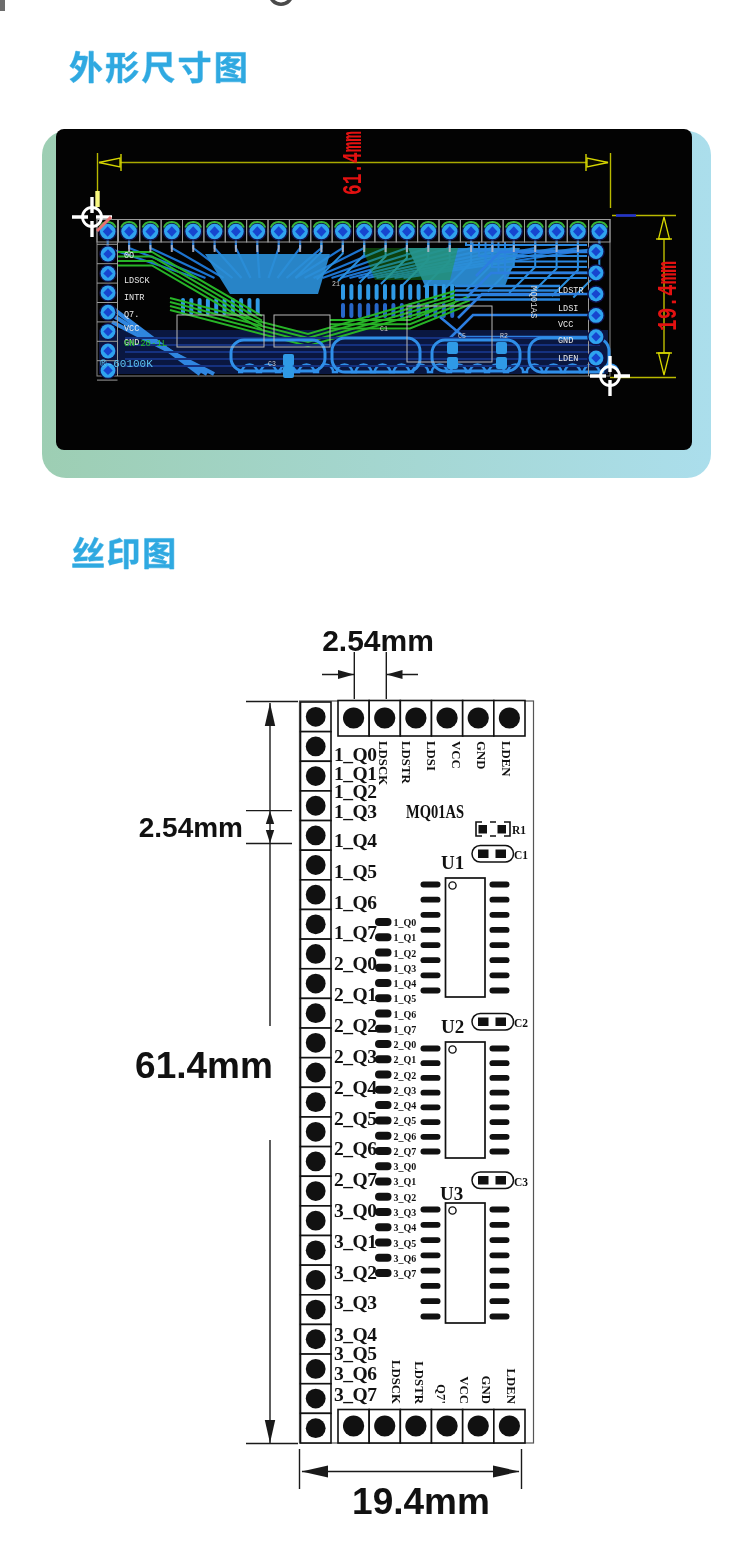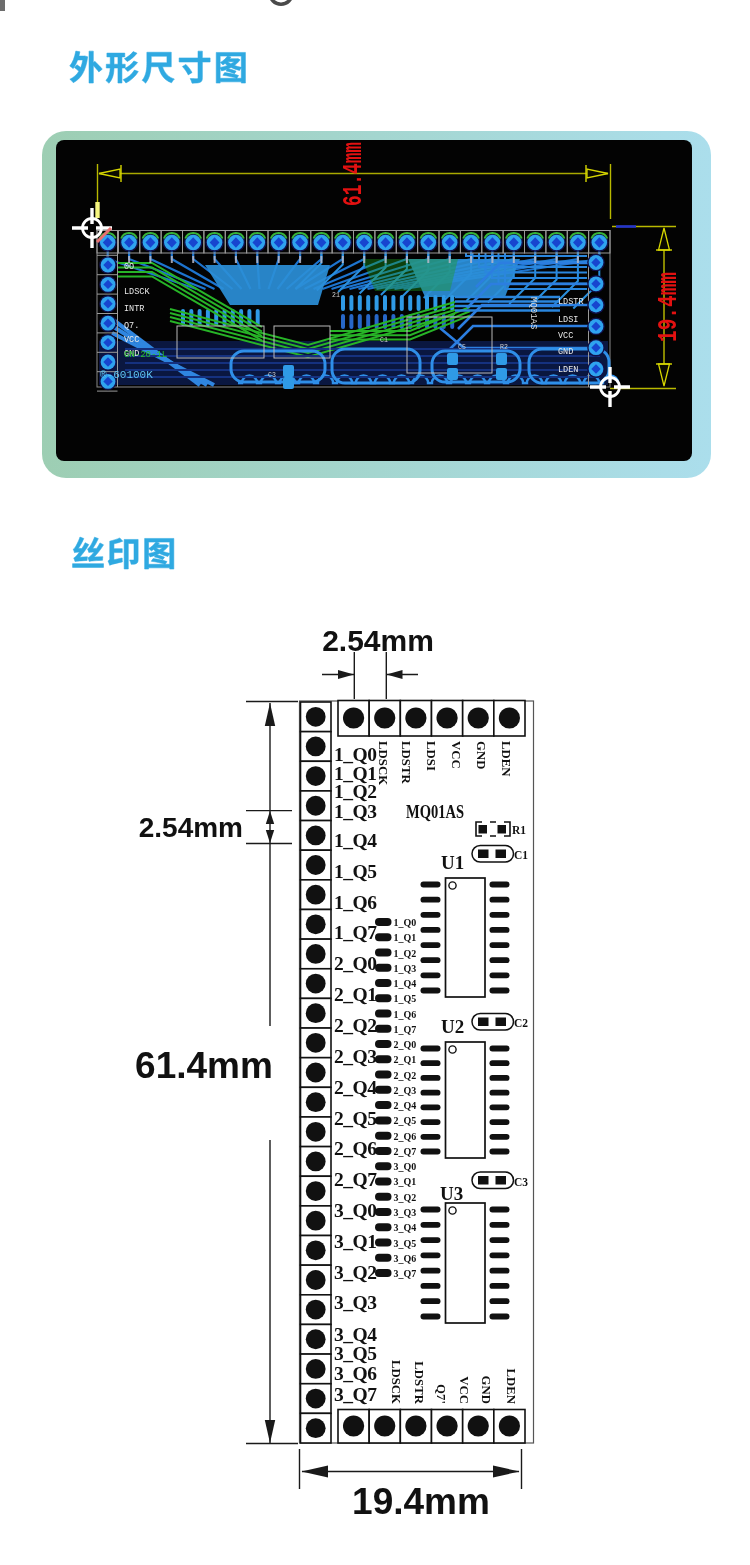--- a/index.html
+++ b/index.html
@@ -21,21 +21,21 @@
       <path transform="translate(0.00,0) scale(0.034000,-0.034000)" d="M200 850C169 678 109 511 22 411C50 393 102 355 123 335C174 401 218 490 254 590H405C391 505 371 431 344 365C308 393 266 424 234 447L162 365C201 334 253 293 291 258C226 150 136 73 25 22C55 1 105 -49 125 -79C352 35 501 278 549 683L463 708L440 704H291C302 745 312 787 321 829ZM589 849V-90H715V426C776 361 843 288 877 238L979 319C931 382 829 480 760 548L715 515V849Z"></path>
       <path transform="translate(36.20,0) scale(0.034000,-0.034000)" d="M822 835C766 754 656 673 564 627C594 604 629 568 649 542C752 602 861 690 936 789ZM843 560C784 474 672 388 578 337C608 314 642 279 662 253C765 317 876 412 953 514ZM860 293C792 170 660 68 526 10C556 -16 591 -57 610 -87C757 -12 889 103 974 249ZM375 680V464H260V680ZM32 464V353H147C142 220 117 88 20 -15C47 -33 89 -73 108 -97C227 26 254 189 259 353H375V-89H492V353H589V464H492V680H576V791H50V680H148V464Z"></path>
       <path transform="translate(72.40,0) scale(0.034000,-0.034000)" d="M161 816V517C161 357 151 138 21 -9C49 -24 103 -69 123 -94C235 33 273 226 285 390H498C563 156 672 -6 887 -82C905 -48 942 4 970 29C784 85 676 214 622 390H878V816ZM289 699H752V507H289V517Z"></path>
       <path transform="translate(108.60,0) scale(0.034000,-0.034000)" d="M142 397C210 322 285 218 313 150L424 219C392 290 313 388 245 459ZM600 849V649H45V529H600V69C600 46 590 38 566 38C539 38 454 37 370 41C391 6 416 -55 424 -92C530 -93 611 -88 661 -68C710 -48 728 -13 728 68V529H956V649H728V849Z"></path>
       <path transform="translate(144.80,0) scale(0.034000,-0.034000)" d="M72 811V-90H187V-54H809V-90H930V811ZM266 139C400 124 565 86 665 51H187V349C204 325 222 291 230 268C285 281 340 298 395 319L358 267C442 250 548 214 607 186L656 260C599 285 505 314 425 331C452 343 480 355 506 369C583 330 669 300 756 281C767 303 789 334 809 356V51H678L729 132C626 166 457 203 320 217ZM404 704C356 631 272 559 191 514C214 497 252 462 270 442C290 455 310 470 331 487C353 467 377 448 402 430C334 403 259 381 187 367V704ZM415 704H809V372C740 385 670 404 607 428C675 475 733 530 774 592L707 632L690 627H470C482 642 494 658 504 673ZM502 476C466 495 434 516 407 539H600C572 516 538 495 502 476Z"></path>
     </g>
   </svg>
 
 <div class="abs" style="left:42px;top:131px;width:669px;height:347px;border-radius:24px;background:linear-gradient(90deg,#9dceb3,#abdeec);"></div>
 
-<div class="abs" style="left:56px;top:140px;width:636px;height:260px;">
+<div class="abs" style="left:56px;top:129px;width:636px;height:260px;">
 <svg width="636" height="321" viewBox="56 143 636 321" style="position:absolute;left:0;top:0">
 
 <rect x="56" y="143" width="636" height="321" rx="8" fill="#030303"></rect>
 
 <rect x="97" y="233.5" width="513" height="156.5" fill="none" stroke="#8a8a8a" stroke-width="1"></rect>
 
 <rect x="99" y="344" width="509" height="44" fill="#0a1740"></rect>
 
 <path d="M107.7 252 L107.7 262 L196.5 292" stroke="#1d74cf" stroke-width="2.2" fill="none"></path>
       <path d="M129.1 252 L129.1 262 L205.5 292" stroke="#1d74cf" stroke-width="2.2" fill="none"></path>

